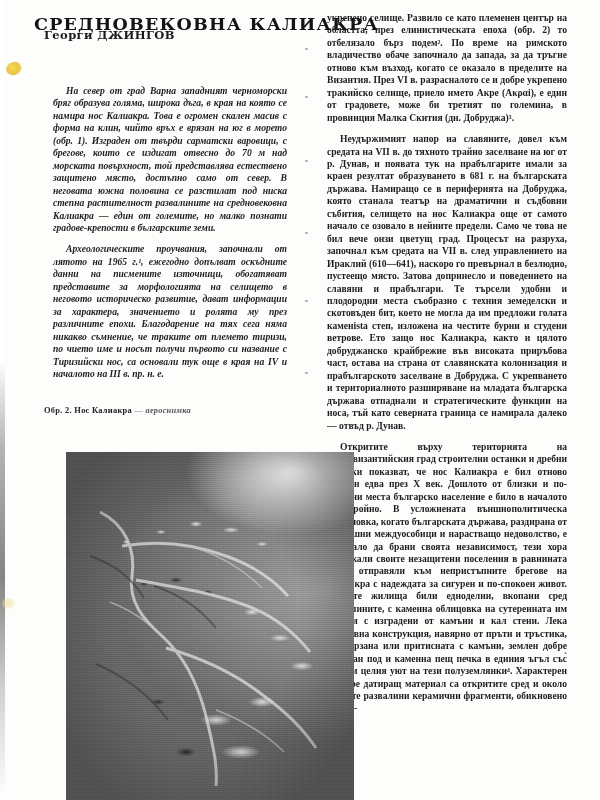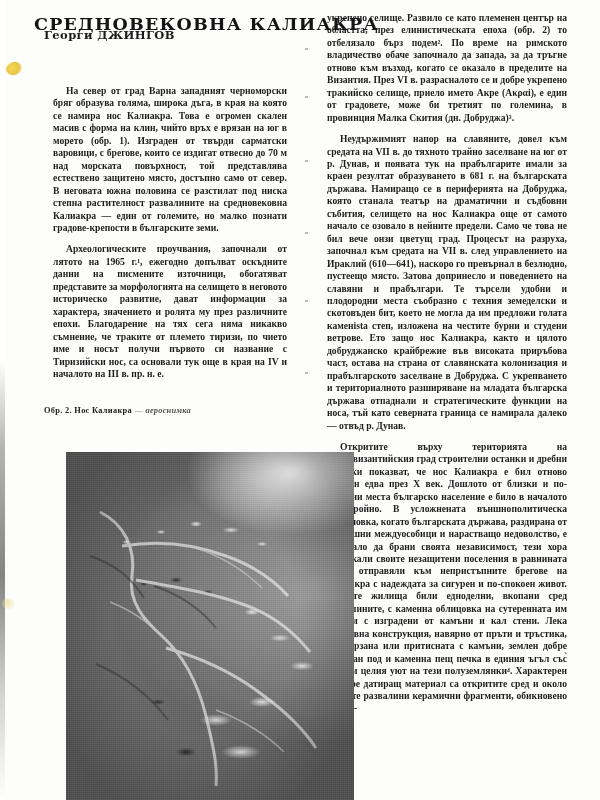--- a/index.html
+++ b/index.html
@@ -57,20 +57,21 @@
     margin: 9px;
     text-indent: 13px;
     hyphens: manual;
   }
   .col p.noindent { text-indent: 0; }
 
   .col-left {
     left: 44px;
     top: 76px;
     width: 252px;
+    font-style: italic;
   }
   .col-right {
     left: 318px;
     top: 3px;
     width: 258px;
   }
 
   
   .col, .title, .author, .figcaption, .folio {
     text-rendering: optimizeLegibility;

